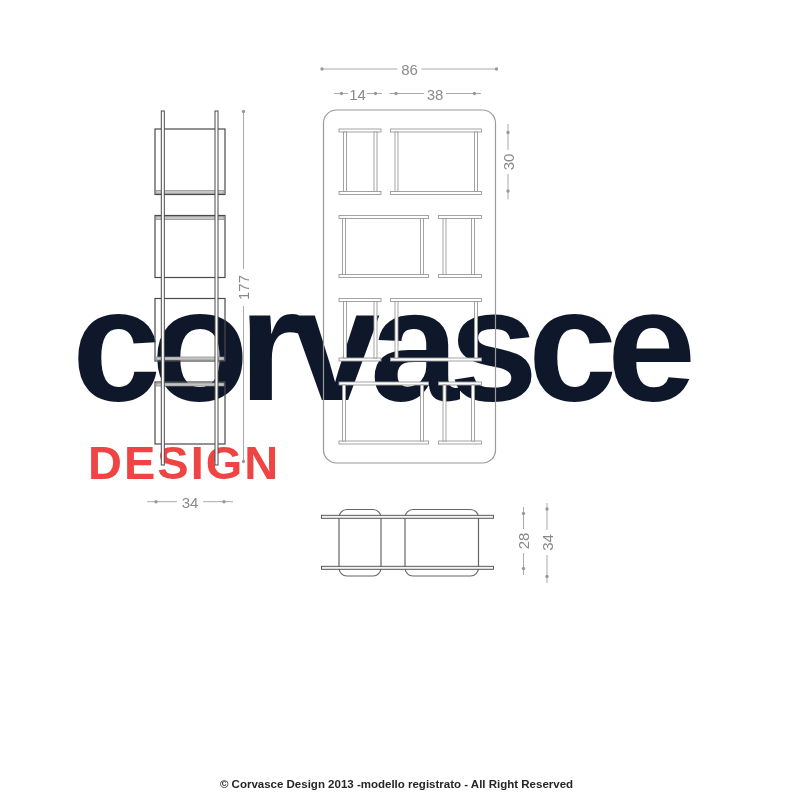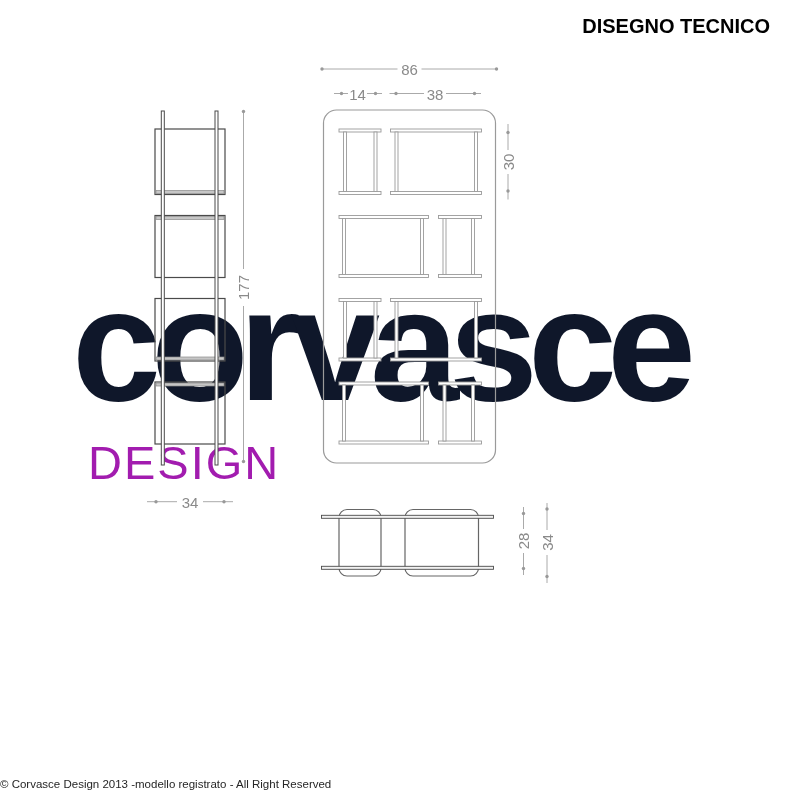--- a/index.html
+++ b/index.html
@@ -7,46 +7,45 @@
     position:relative;width:801px;height:801px;background:#ffffff;overflow:hidden;
     font-family:"Liberation Sans", sans-serif;
   }
   .watermark-primary{
     position:absolute;left:72px;top:265px;
     font-size:160px;font-weight:bold;letter-spacing:-10px;line-height:1;
     color:#0f172a;user-select:none;white-space:nowrap;
   }
   .watermark-secondary{
     position:absolute;left:88px;top:439px;
-    font-size:47px;font-weight:normal;letter-spacing:2px;line-height:1;
-    color:#a21caf;user-select:none;white-space:nowrap;
+    font-size:47px;font-weight:bold;letter-spacing:2px;line-height:1;
+    color:#ef4444;user-select:none;white-space:nowrap;
   }
   .page-title{
     position:absolute;top:15px;right:31px;
     font-size:20px;font-weight:bold;color:#000;letter-spacing:0px;
   }
   .footer-copyright{
-    position:absolute;left:0;right:8px;top:778px;text-align:left;
-    font-size:11.5px;font-weight:normal;color:#262626;
+    position:absolute;left:0;right:8px;top:778px;text-align:center;
+    font-size:11.5px;font-weight:bold;color:#262626;
   }
   svg.drawing{position:absolute;left:0;top:0;}
   .dim-text{
     font-family:"Liberation Sans", sans-serif;
     font-size:15px;fill:#8a8a8a;
   }
 </style>
 </head>
 <body>
 
 <div class="page">
 
   <div class="watermark-primary">corvasce</div>
   <div class="watermark-secondary">DESIGN</div>
 
-  <div class="page-title">DISEGNO TECNICO</div>
 
   <svg class="drawing" width="801" height="801" viewBox="0 0 801 801">
 
     <g stroke="#4a4a4a" fill="none" stroke-width="1.2">
 
       <rect x="155" y="129" width="70" height="65.5"></rect>
       <rect x="155" y="215.5" width="70" height="62"></rect>
       <rect x="155" y="298.5" width="70" height="62.5"></rect>
       <rect x="155" y="382" width="70" height="62"></rect>
 

